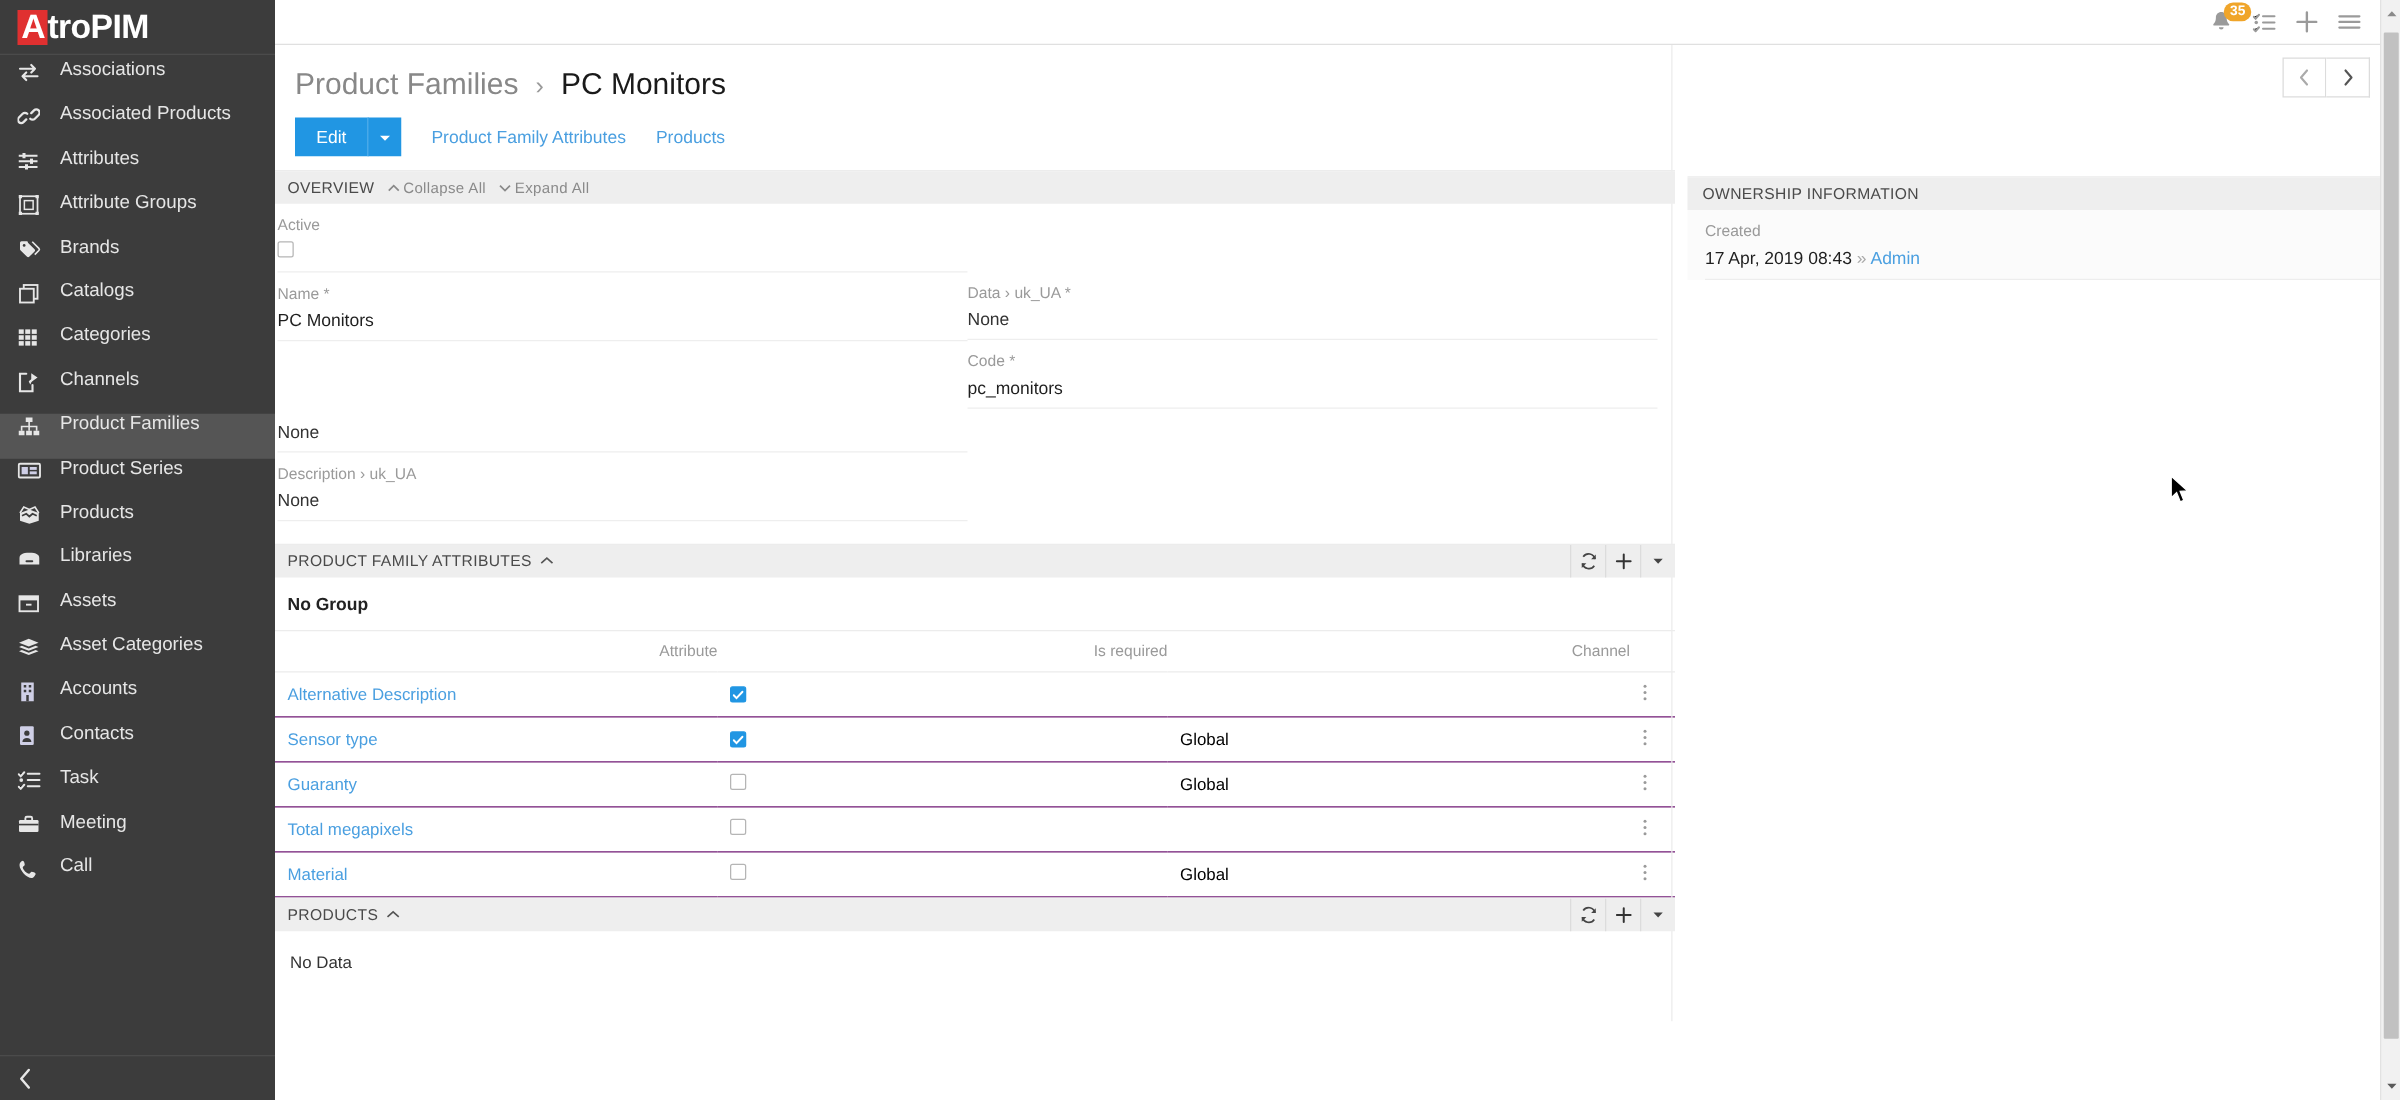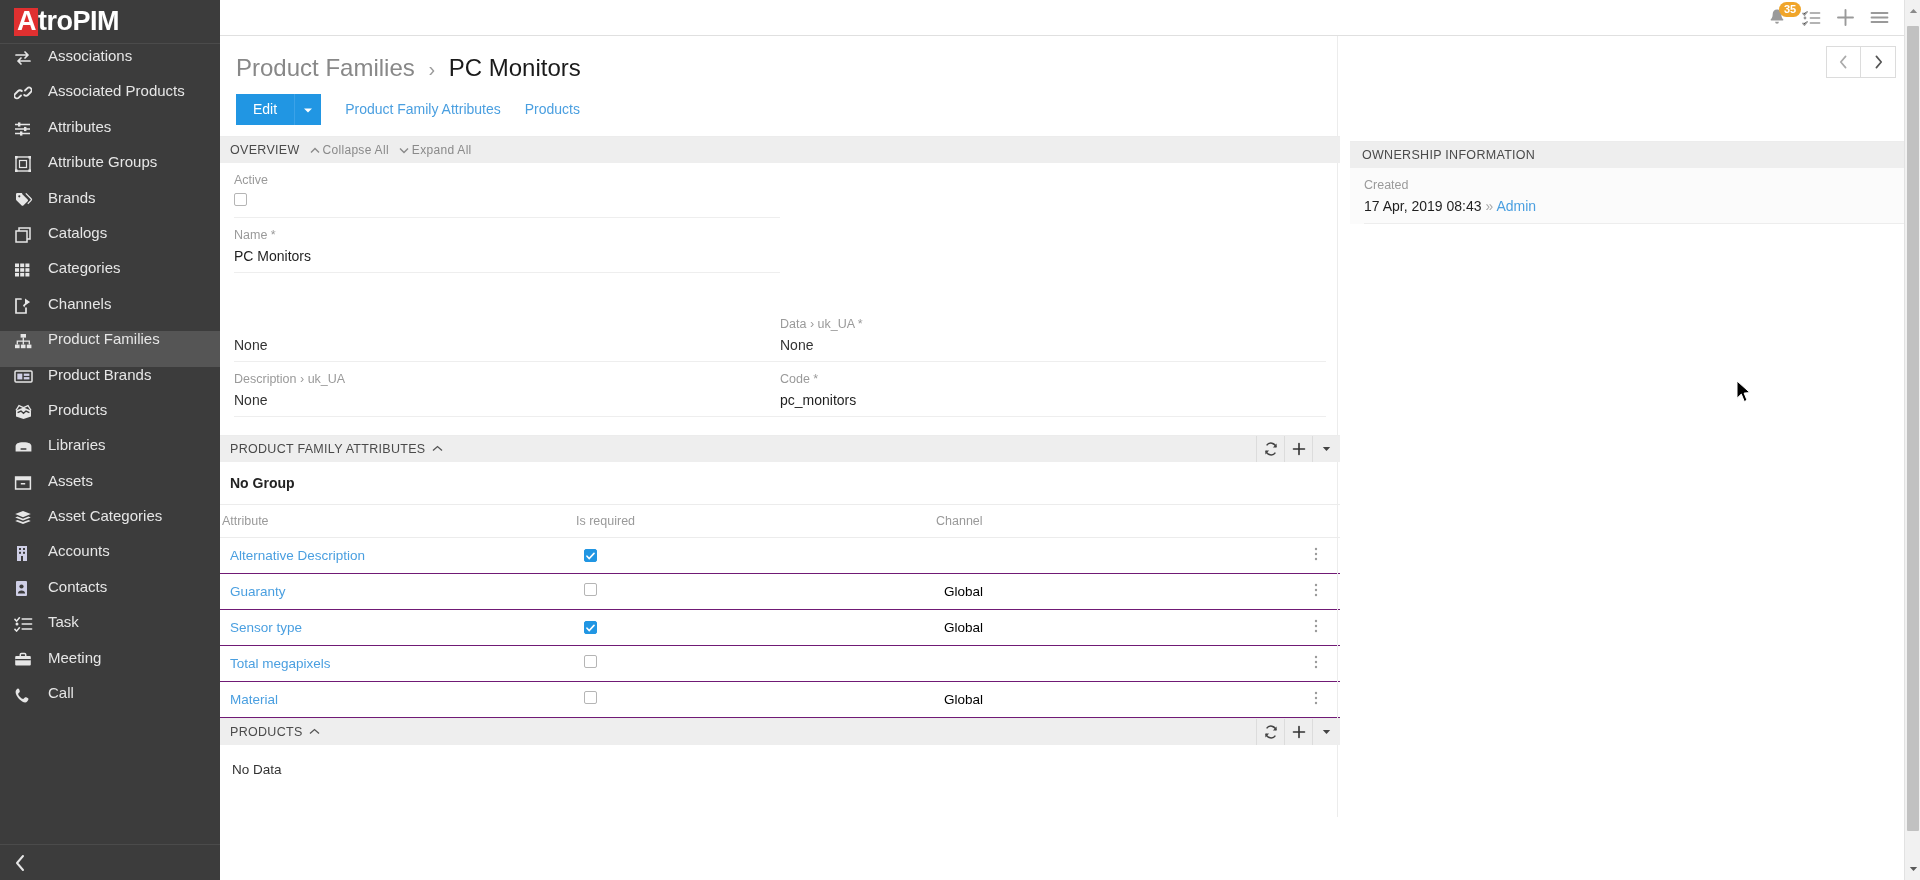--- a/index.html
+++ b/index.html
@@ -171,22 +171,21 @@
     border-left: 1px solid #dcdcdc;
     display: inline-flex; align-items: center; justify-content: center;
     cursor: pointer; color: #4a4a4a;
   }
 
   .panel-body { background: #ffffff; }
 
   
   #overview-body {
     display: flex;
-    padding: 0 14px 18px 14px;
-    align-items: flex-end;
+    padding: 0 14px 18px 2px;
   }
   .fcol { width: 50%; }
   .field { padding: 10px 14px 7px 0; border-bottom: 1px solid #eeeeee; }
   .field .flabel { font-size: 12.5px; color: #9a9a9a; margin-bottom: 6px; }
   .field .fvalue { font-size: 14px; color: #1f1f1f; min-height: 17px; }
   .field.blank { border-bottom: none; }
   .field .fvalue.none { color: #333; }
   .cbox {
     width: 13px; height: 13px;
     border: 1px solid #b5b5b5; background: #fff;
@@ -195,21 +194,21 @@
   }
 
   
   .group-title {
     font-size: 14px; font-weight: bold; color: #222;
     padding: 13px 0 13px 10px;
     border-bottom: 1px solid #ececec;
   }
   table.attrs { width: 100%; border-collapse: collapse; }
   table.attrs th {
-    text-align: left; font-weight: normal;
+    text-align: right; font-weight: normal;
     font-size: 12.5px; color: #9a9a9a;
     padding: 9px 0 9px 2px;
     border-bottom: 1px solid #ececec;
   }
   table.attrs td {
     padding: 9px 0 9px 10px;
     font-size: 13.5px;
     border-bottom: 1px solid #701a75;
     vertical-align: middle;
   }
@@ -397,21 +396,21 @@
 
       <div class="nav-item">
         <span class="ico">
             <svg width="19" height="15" viewBox="0 0 19 15">
               <rect x="1" y="2" width="17" height="11" rx="1" stroke="#e6e6e6" stroke-width="1.5" fill="none"></rect>
               <rect x="3.3" y="4.6" width="5" height="5.8" fill="#cfcfe6"></rect>
               <rect x="9.8" y="4.6" width="5.6" height="2.3" fill="#cfcfe6"></rect>
               <rect x="9.8" y="8.1" width="5.6" height="2.3" fill="#cfcfe6"></rect>
             </svg>
           </span>
-        <span class="lbl">Product Brands</span>
+        <span class="lbl">Product Series</span>
       </div>
 
       <div class="nav-item">
         <span class="ico">
             <svg width="19" height="16" viewBox="0 0 19 16">
               <path d="M2 6.4 9.5 3.6 17 6.4v6.1L9.5 15 2 12.5z" fill="#e6e6e6"></path>
               <path d="M2 6.4 5 1.6l4.5 2M17 6.4 14 1.6 9.5 3.6" stroke="#e6e6e6" stroke-width="1.3" fill="none"></path>
               <path d="M3.6 8.6 7 7l2.5 2.2L12 7l3.4 1.6" stroke="#3c3c3c" stroke-width="1.4" fill="none"></path>
             </svg>
           </span>
@@ -703,36 +702,36 @@
                         </svg>
                       </span></td>
                   <td></td>
                   <td><span class="kebab"><svg width="4" height="14" viewBox="0 0 4 14">
                           <circle cx="2" cy="2" r="1.2" fill="#9a9a9a"></circle>
                           <circle cx="2" cy="7" r="1.2" fill="#9a9a9a"></circle>
                           <circle cx="2" cy="12" r="1.2" fill="#9a9a9a"></circle>
                         </svg></span></td>
                 </tr>
                 <tr>
-                  <td class="attr"><a>Guaranty</a></td>
-                  <td><span class="cb-off"></span></td>
+                  <td class="attr"><a>Sensor type</a></td>
+                  <td><span class="cb-on">
+                        <svg width="9" height="8" viewBox="0 0 9 8">
+                          <path d="M1 4.2 3.2 6.5 8 1.4" stroke="#fff" stroke-width="1.6" fill="none" stroke-linecap="round"></path>
+                        </svg>
+                      </span></td>
                   <td>Global</td>
                   <td><span class="kebab"><svg width="4" height="14" viewBox="0 0 4 14">
                           <circle cx="2" cy="2" r="1.2" fill="#9a9a9a"></circle>
                           <circle cx="2" cy="7" r="1.2" fill="#9a9a9a"></circle>
                           <circle cx="2" cy="12" r="1.2" fill="#9a9a9a"></circle>
                         </svg></span></td>
                 </tr>
                 <tr>
-                  <td class="attr"><a>Sensor type</a></td>
-                  <td><span class="cb-on">
-                        <svg width="9" height="8" viewBox="0 0 9 8">
-                          <path d="M1 4.2 3.2 6.5 8 1.4" stroke="#fff" stroke-width="1.6" fill="none" stroke-linecap="round"></path>
-                        </svg>
-                      </span></td>
+                  <td class="attr"><a>Guaranty</a></td>
+                  <td><span class="cb-off"></span></td>
                   <td>Global</td>
                   <td><span class="kebab"><svg width="4" height="14" viewBox="0 0 4 14">
                           <circle cx="2" cy="2" r="1.2" fill="#9a9a9a"></circle>
                           <circle cx="2" cy="7" r="1.2" fill="#9a9a9a"></circle>
                           <circle cx="2" cy="12" r="1.2" fill="#9a9a9a"></circle>
                         </svg></span></td>
                 </tr>
                 <tr>
                   <td class="attr"><a>Total megapixels</a></td>
                   <td><span class="cb-off"></span></td>

